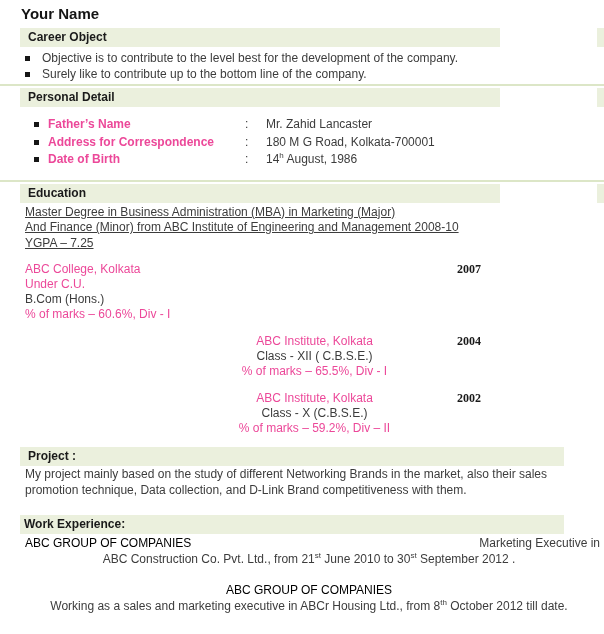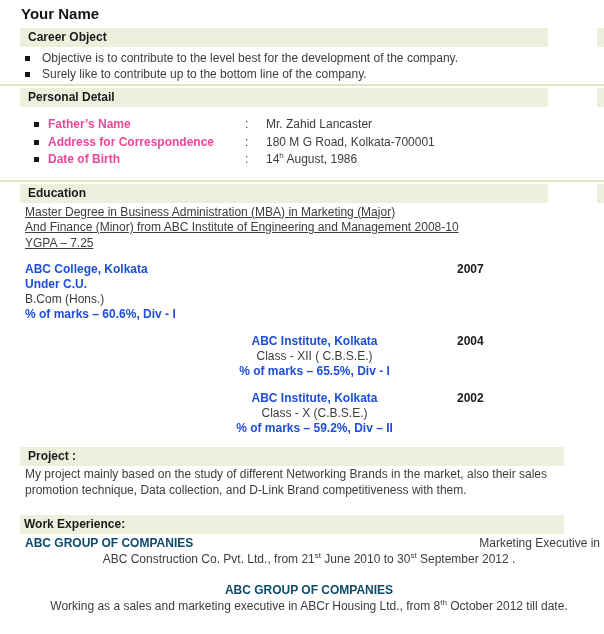--- a/index.html
+++ b/index.html
@@ -20,21 +20,21 @@
   .name {
     margin: 5px 0 6px 21px;
     font-size: 15px; font-weight: 700; color: #141414;
     line-height: 17px;
   }
 
   .head-line { height: 2px; background: var(--header_line); }
   .head-row { position: relative; height: 19px; }
   .head-bar {
     position: absolute; left: 20px; top: 0;
-    width: 528px; height: 19px; line-height: 19px;
+    width: 480px; height: 19px; line-height: 19px;
     background: var(--header_bg);
     font-weight: 700; color: #1a1a1a;
     padding-left: 8px; font-size: 12px;
   }
   .head-bar.full { width: 544px; }
   .head-bar.indent { padding-left: 4px; }
   .head-nub { position: absolute; right: 0; top: 0; width: 7px; height: 19px; background: var(--header_bg); }
 
   .bullets { margin: 3px 0 0 25px; }
   .b-row { display: flex; line-height: 16px; }
@@ -45,31 +45,31 @@
   .p-rows { margin: 9px 0 0 20px; }
   .p-row { display: flex; line-height: 17.5px; }
   .p-row .sq { margin: 6px 9px 0 14px; }
   .p-label { font-weight: 700; color: #ec4899; width: 197px; flex: none; }
   .p-colon { width: 21px; flex: none; }
 
   .edu-summary { margin: 2px 0 0 25px; line-height: 15.5px; text-decoration: underline; }
   .edu-entry { position: relative; margin-left: 25px; line-height: 15px; }
   .mt11 { margin-top: 11px; }
   .mt12 { margin-top: 12px; text-align: center; }
-  .year { position: absolute; left: 432px; top: 0; font-weight: 700; color: #1a1a1a; }
-  .bold { font-weight: 700; color: #1d4ed8; }
+  .year { position: absolute; left: 432px; top: 0; font-weight: 700; color: #1a1a1a; font-family: Liberation Serif, serif; }
+  .bold { font-weight: 400; color: #ec4899; }
 
   .proj-title { margin: 2px 0 0 25px; font-weight: 700; color: #1a1a1a; line-height: 15px; }
   .proj-desc { margin: 0 0 0 25px; width: 578px; line-height: 16px; }
 
   .work-head-space { margin-top: 17px; }
   .work-row1 { margin: 1px 4px 0 25px; display: flex; justify-content: space-between; line-height: 16px; }
   .work-desc { margin-left: 20px; width: 578px; line-height: 16px; text-align: center; }
   .work2 { margin-top: 15px; }
-  .company { font-weight: 700; color: #0c4a6e; line-height: 16px; }
+  .company { font-weight: 400; color: #000000; line-height: 16px; }
 
   sup { font-size: 8px; line-height: 0; vertical-align: super; }
 </style>
 </head>
 <body>
 
 <div class="page">
 
   <div class="name">Your Name</div>
 

